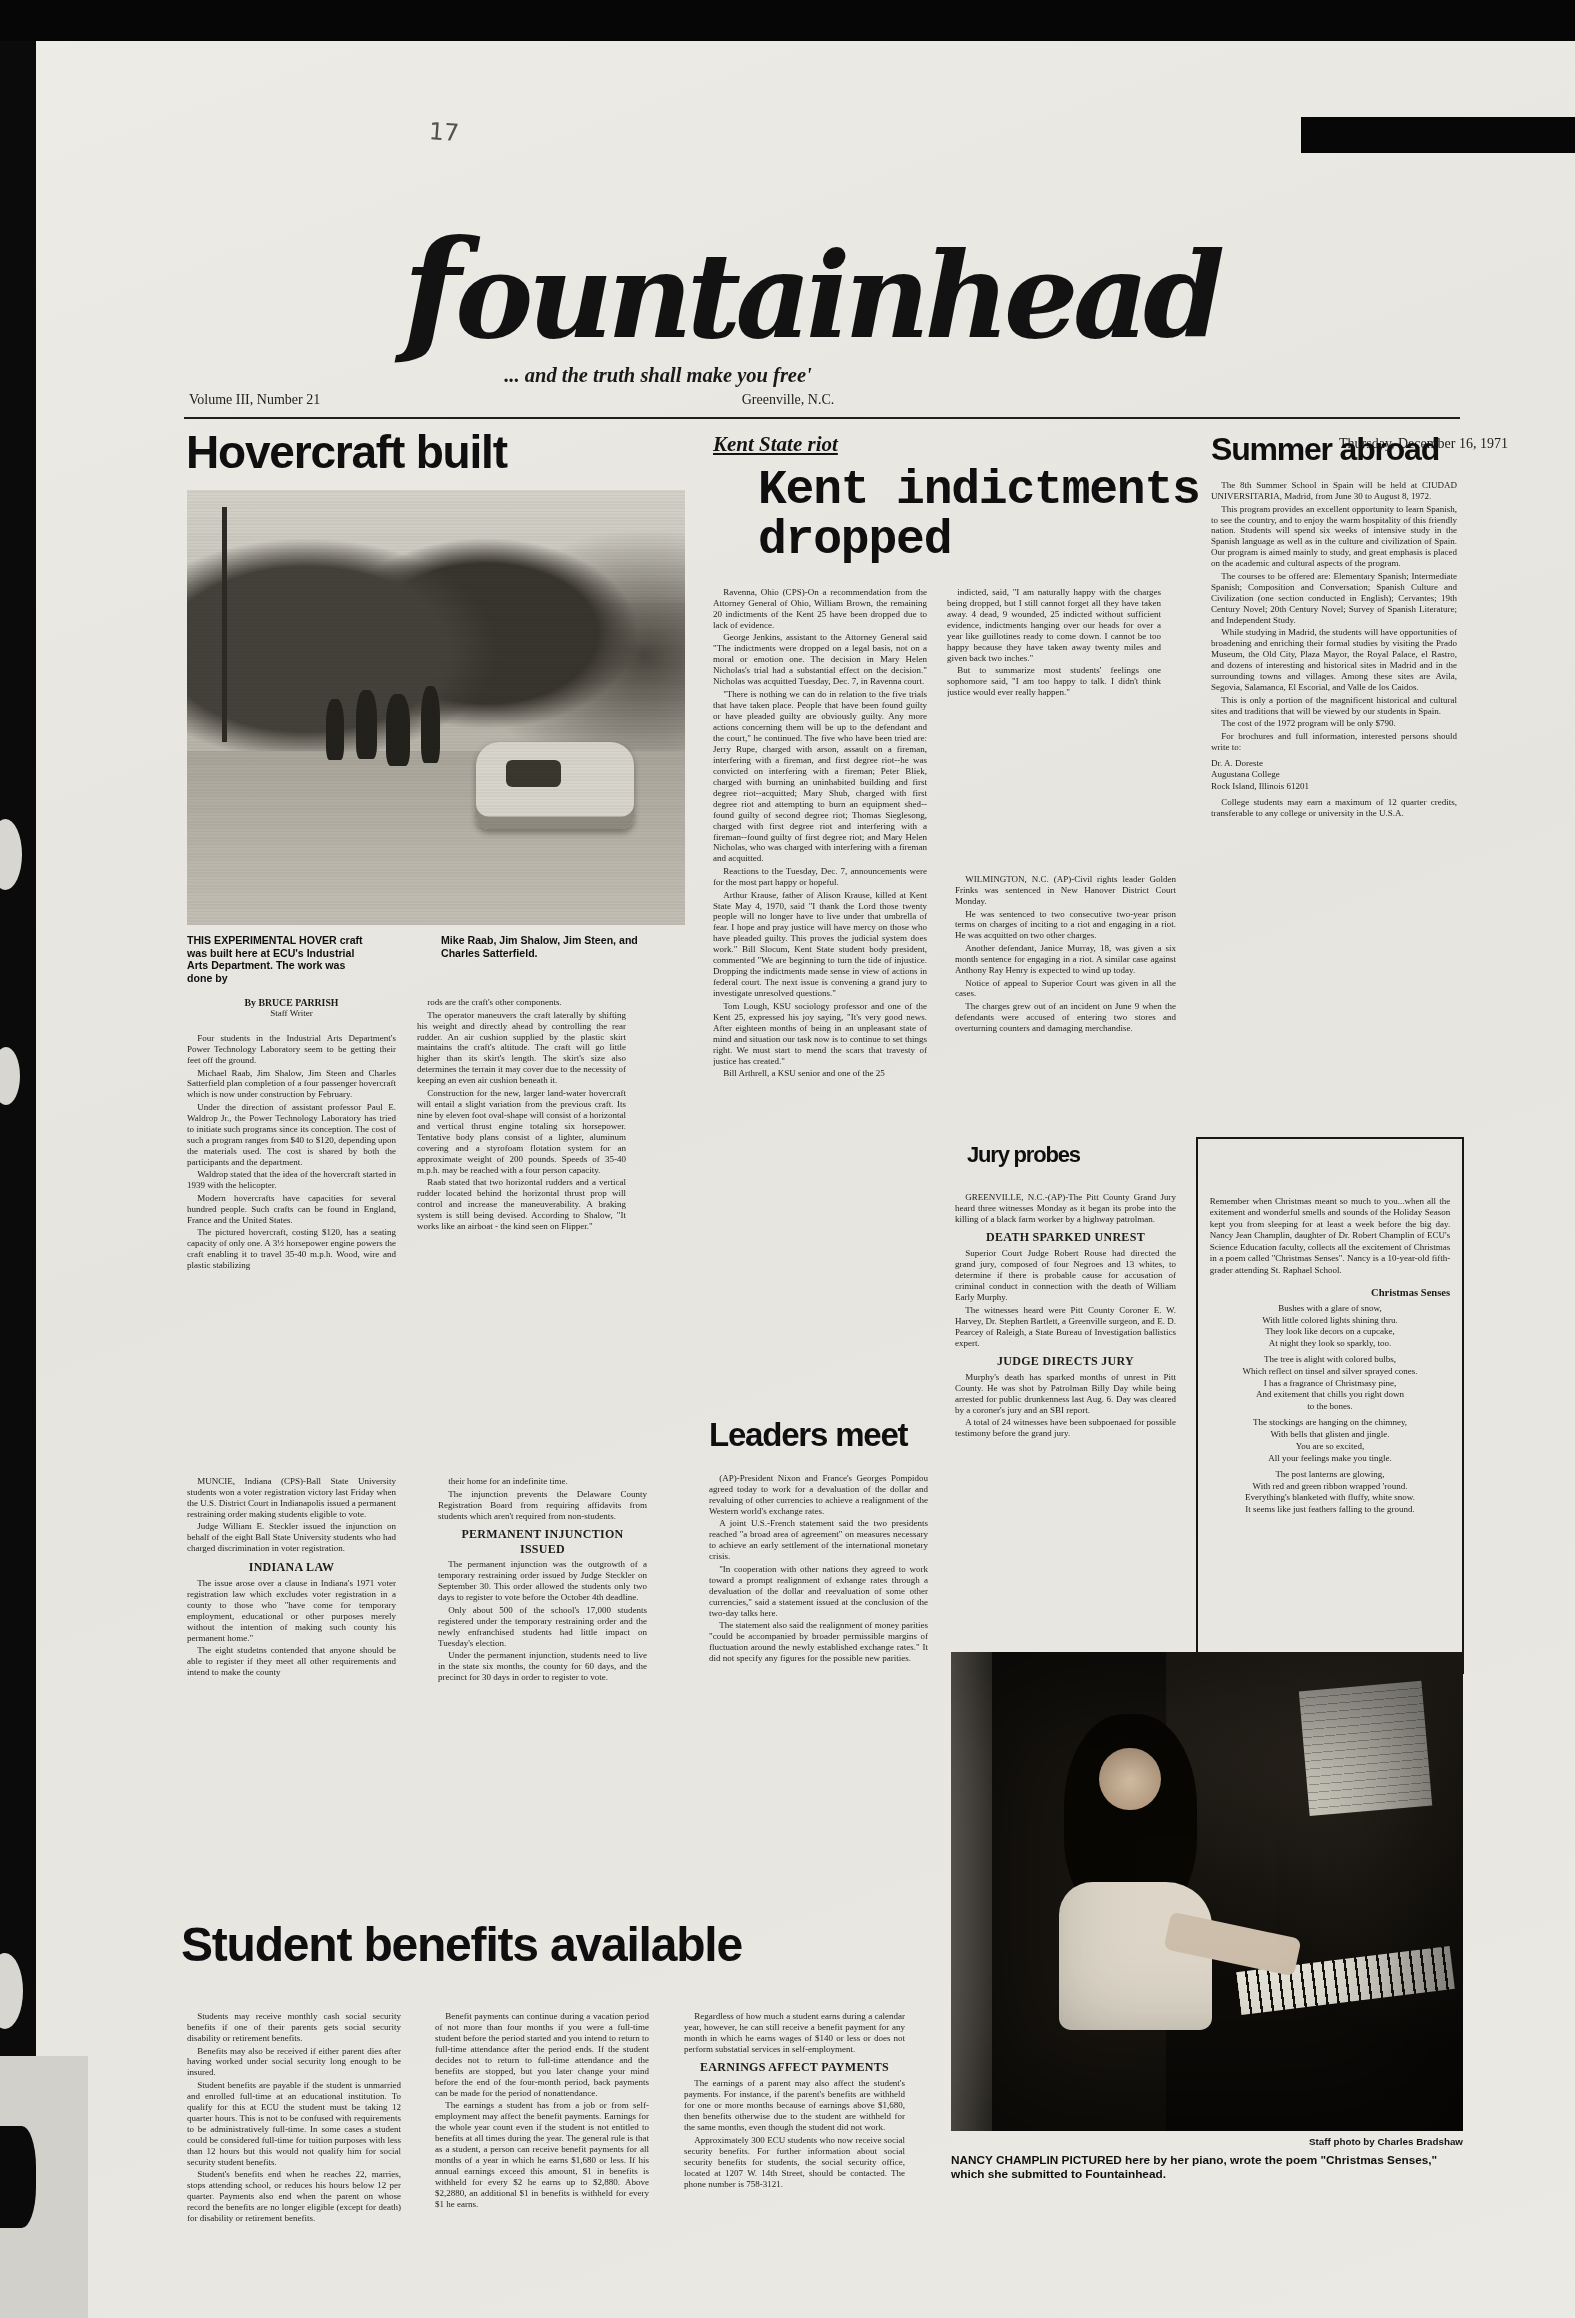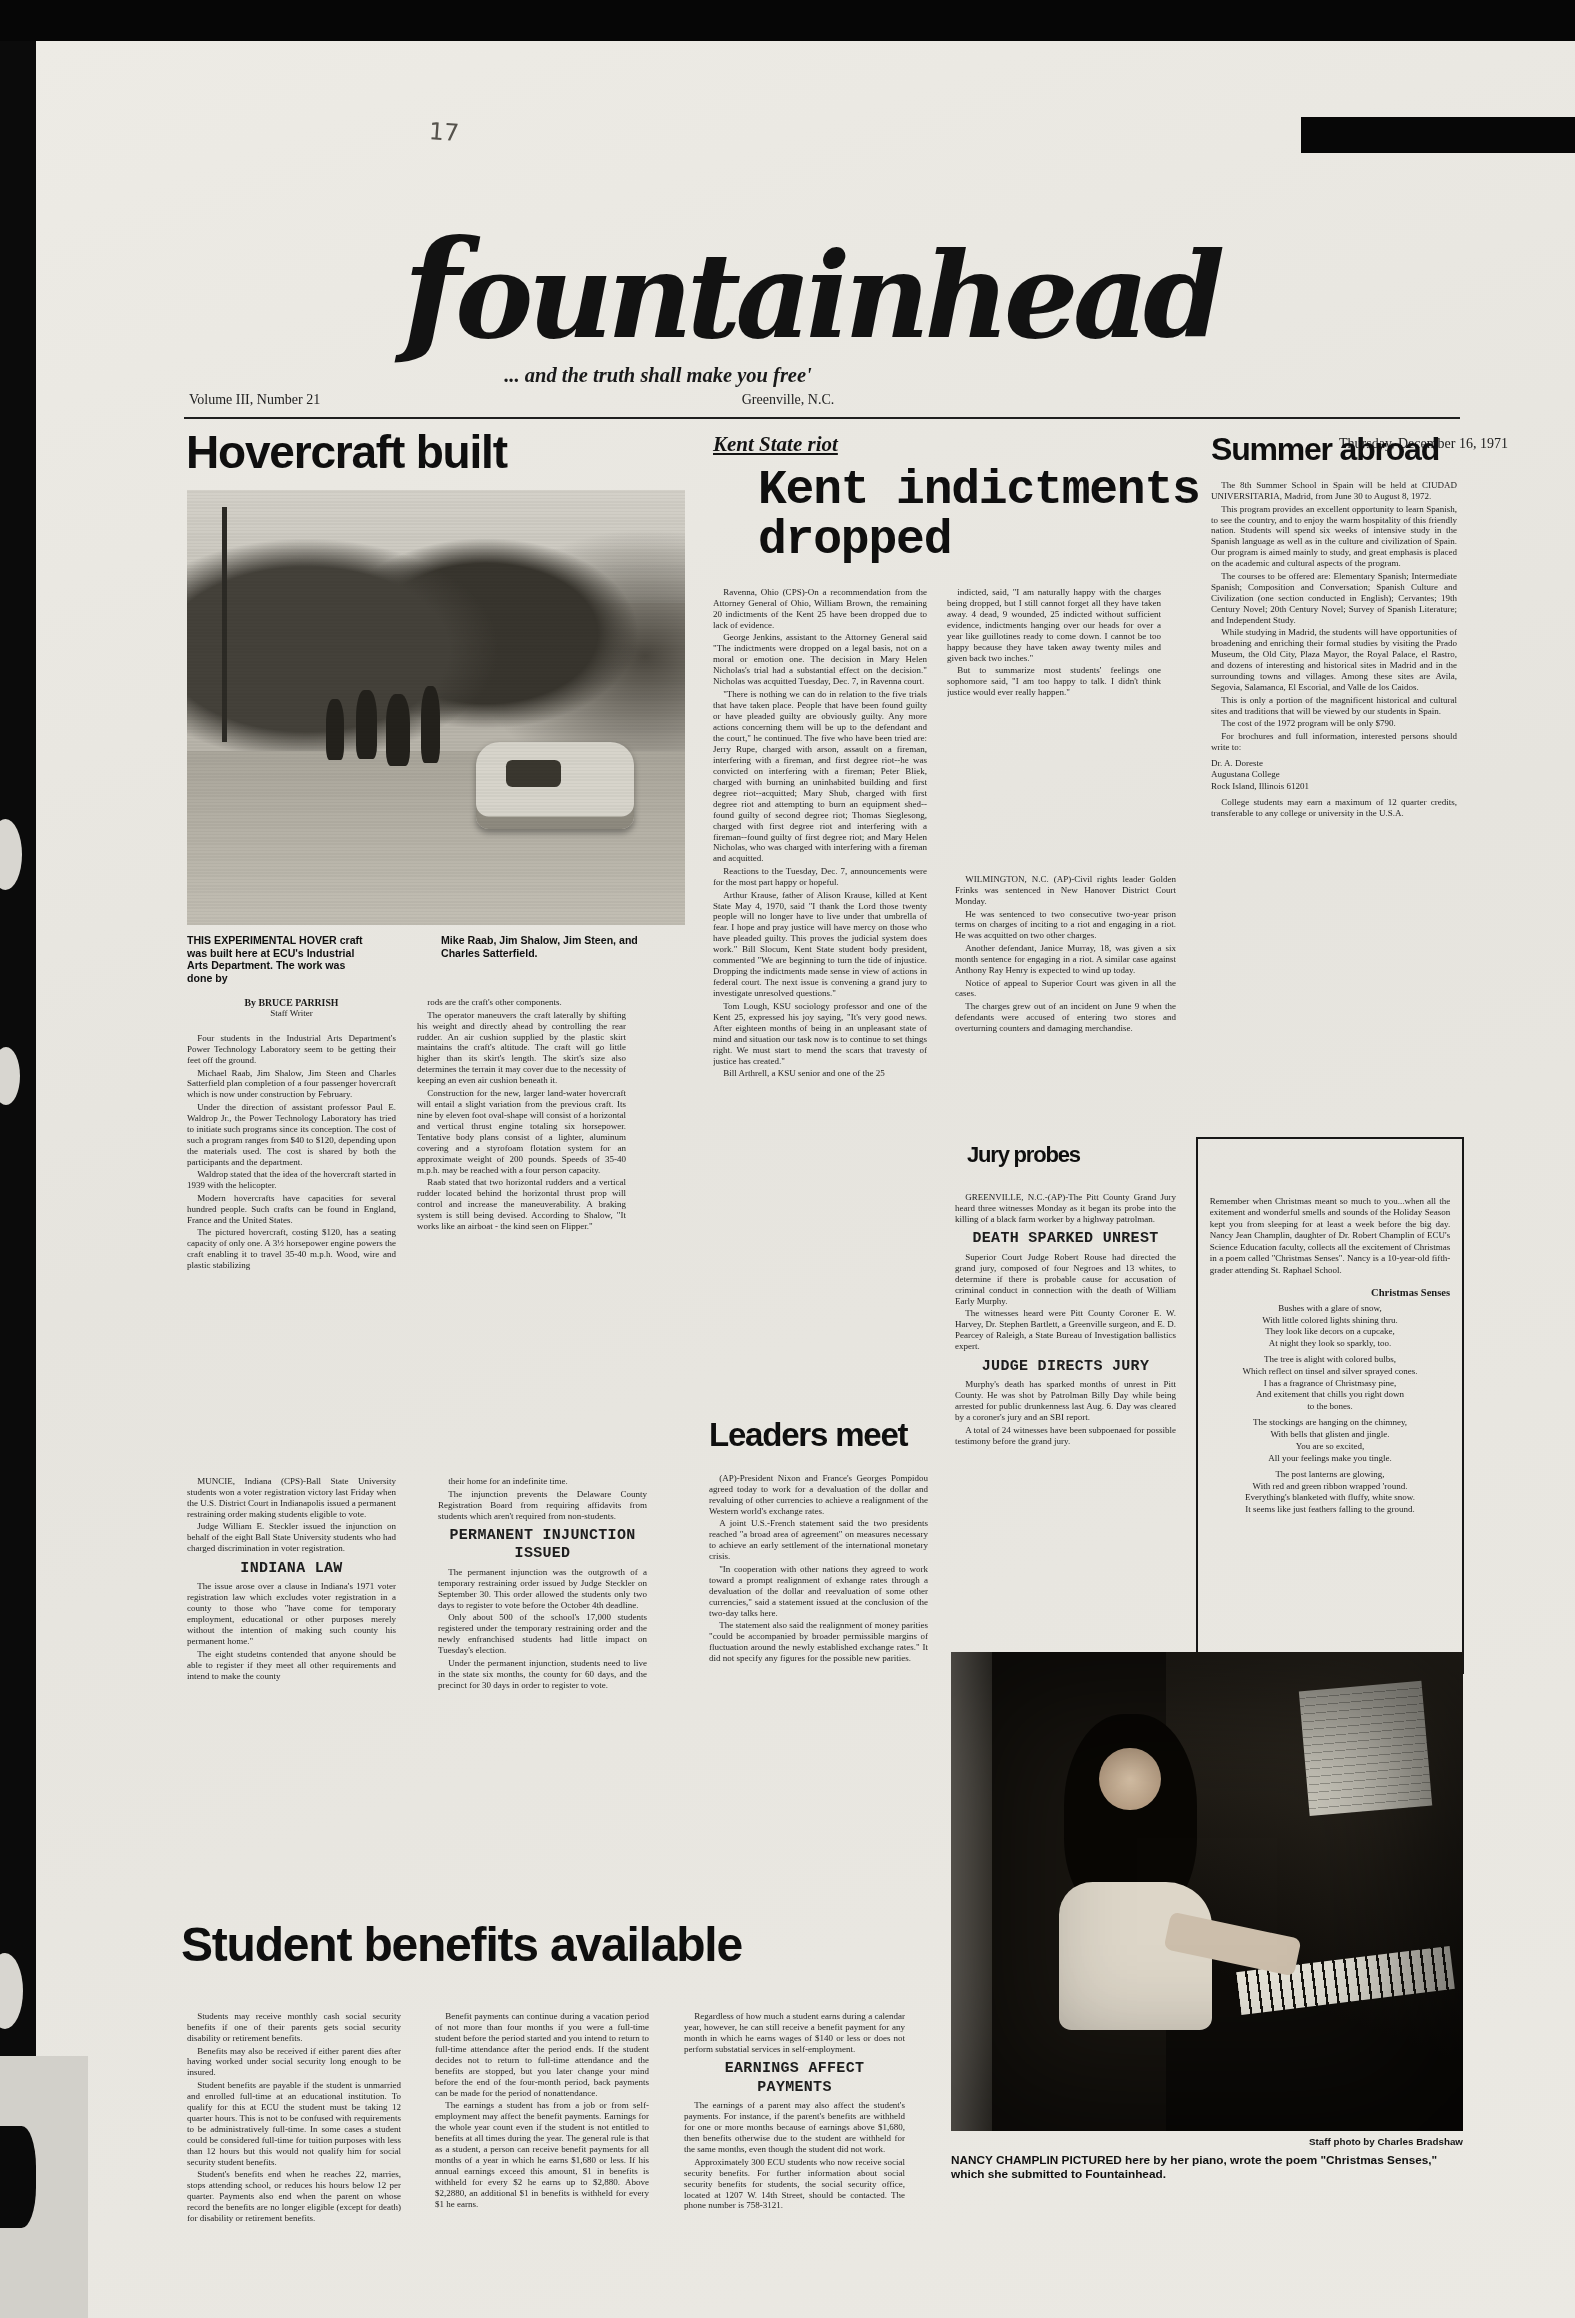--- a/index.html
+++ b/index.html
@@ -44,22 +44,22 @@
     text-decoration: underline; color: #141414;
   }
 
   
   .body-col {
     font-size: 9px; line-height: 1.22; text-align: justify;
     color: #1d1d1d; overflow: hidden;
   }
   .para { margin: 0 0 1.6px 0; text-indent: 10.2px; }
   .col-subhead {
-    text-align: center; font-family: Liberation Mono, monospace;
-    font-weight: bold; font-size: 15px; letter-spacing: 0.3px; margin: 5.5px 0 3.2px; text-indent: 0;
+    text-align: center; font-family: Liberation Serif, serif;
+    font-weight: bold; font-size: 12px; letter-spacing: 0.3px; margin: 5.5px 0 3.2px; text-indent: 0;
   }
   .stanza { margin: 4.7px 0 4.7px 0; }
   .poem-line { line-height: 1.3; }
 
   .caption {
     font-family: "Liberation Sans", sans-serif; font-weight: bold;
     font-size: 10.6px; line-height: 1.2; color: #101010;
   }
   .byline-box { text-align: center; }
   .byline-name { font-weight: bold; font-size: 9.8px; }

